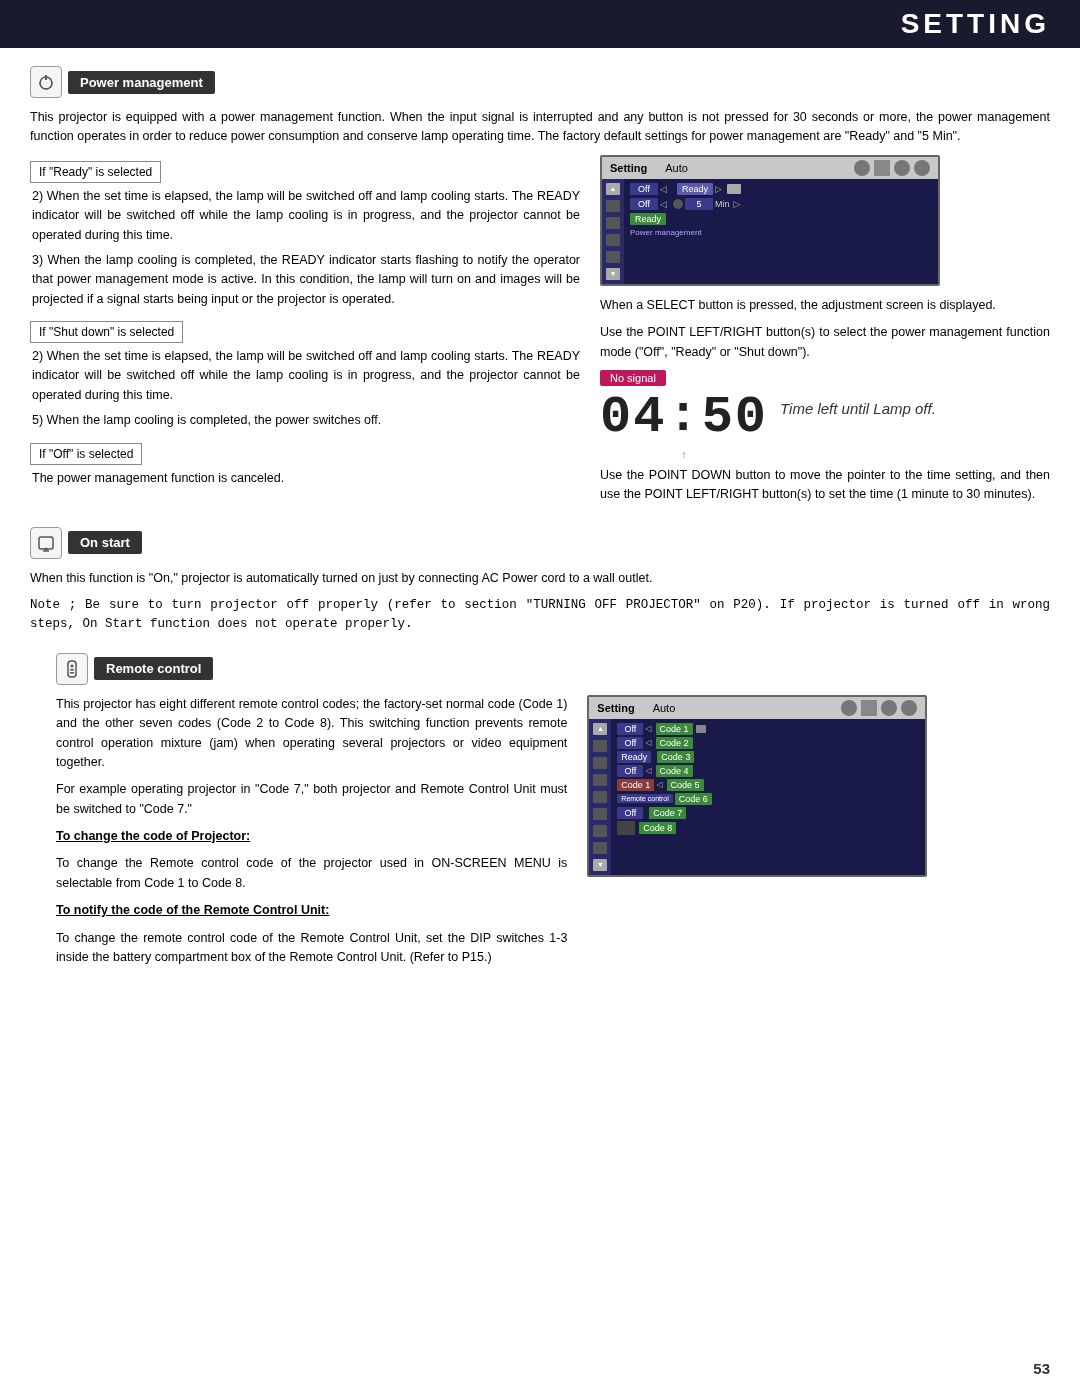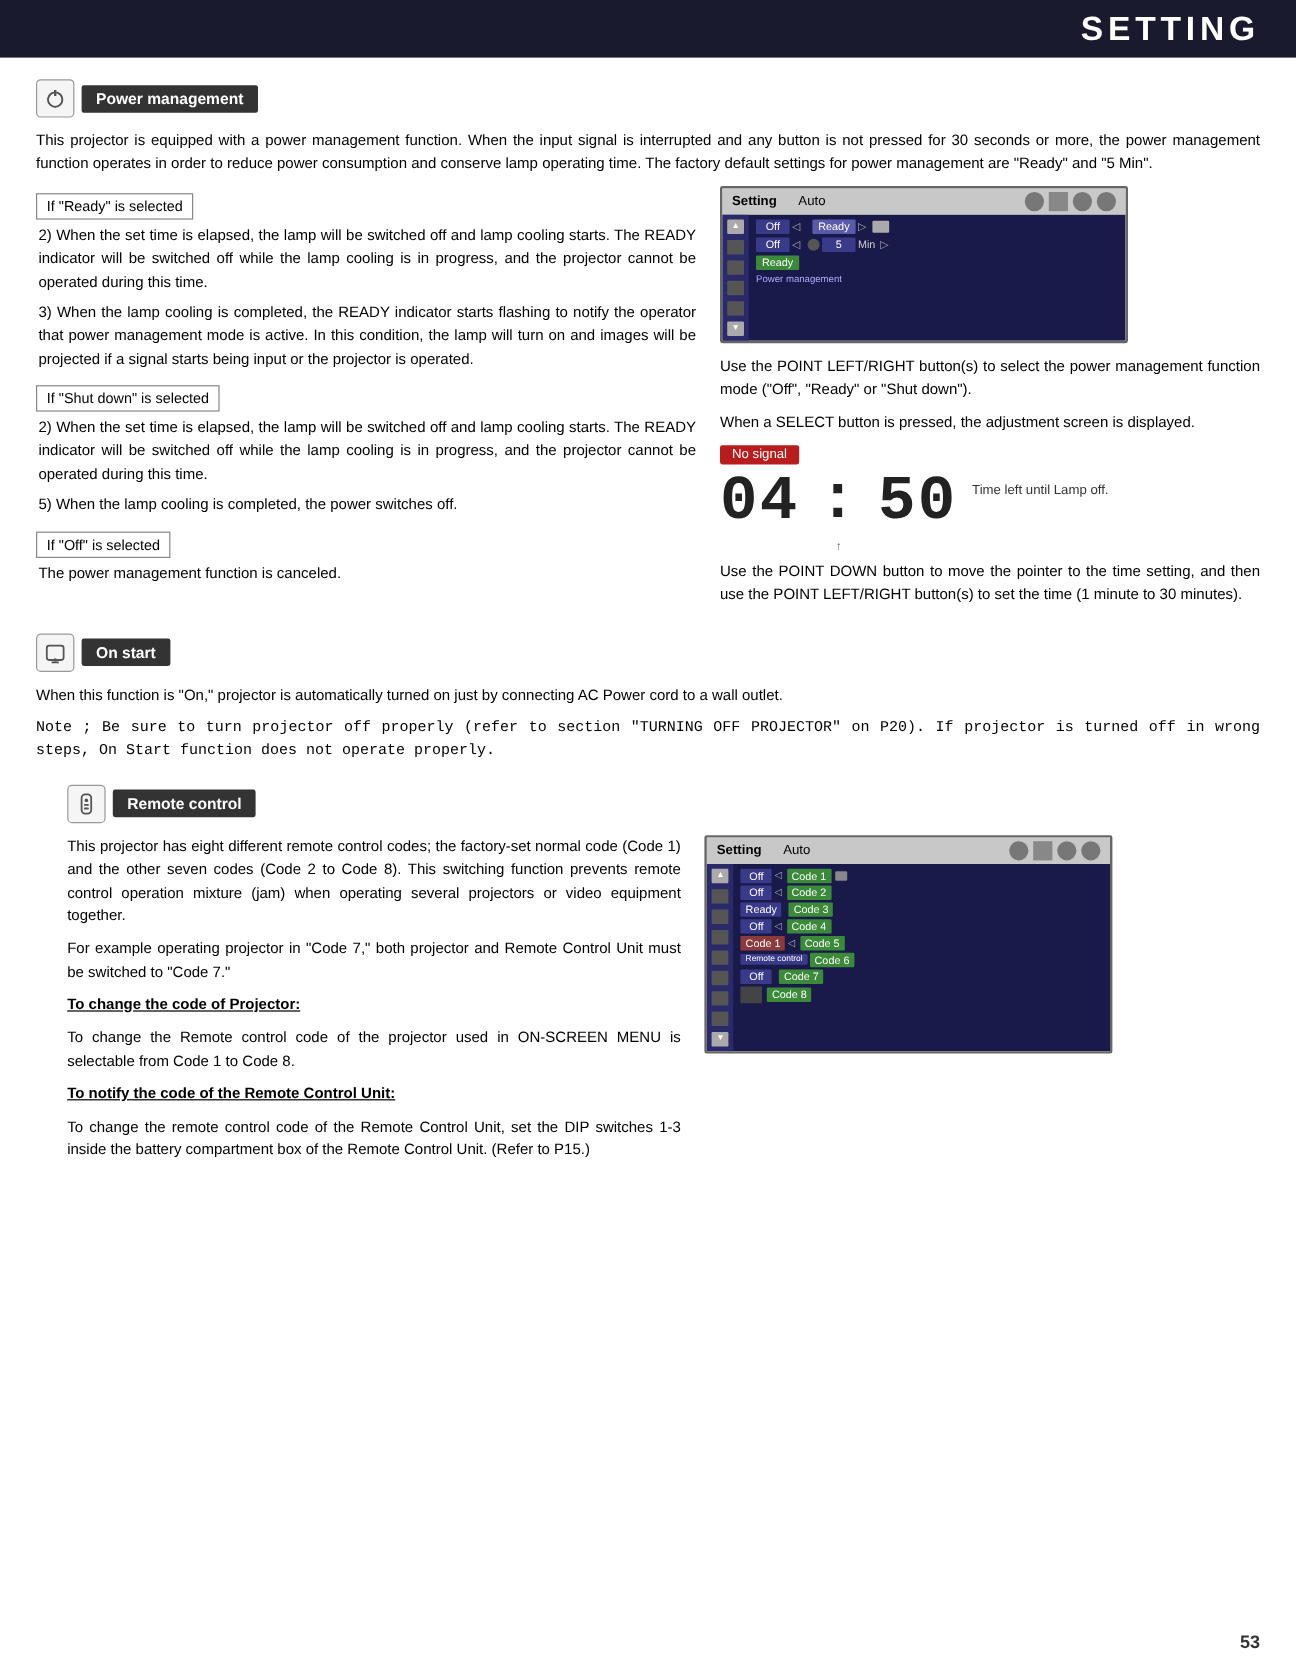--- a/index.html
+++ b/index.html
@@ -201,44 +201,45 @@
       border-radius: 1px;
     }
     .screen-section-label {
       font-size: 8px;
       color: #aaf;
       margin-top: 2px;
       margin-bottom: 1px;
     }
     .no-signal-box {
       display: inline-block;
-      background: #b91c1c;
+      background: #be185d;
       color: #fff;
       font-size: 11px;
       padding: 2px 10px;
       border-radius: 2px;
       margin-bottom: 2px;
     }
     .big-timer {
       font-size: 52px;
       font-weight: bold;
       color: #222;
       font-family: 'Courier New', monospace;
       letter-spacing: 2px;
       display: flex;
       align-items: center;
       justify-content: center;
-      gap: 16px;
+      gap: 1px;
     }
     .timer-colon {
       font-size: 52px;
       line-height: 1;
     }
     .time-left-label {
-      font-size: 11px;
+      font-size: 15px;
+      font-style: italic;
       color: #333;
     }
 
     
     .right-text {
       font-size: 12.5px;
       line-height: 1.55;
       text-align: justify;
       margin-bottom: 8px;
     }
@@ -431,22 +432,22 @@
 
             <div class="screen-row">
               <span class="screen-ready-label">Ready</span>
             </div>
 
             <div class="screen-section-label">Power management</div>
           </div>
         </div>
       </div>
 
+      <p class="right-text">When a SELECT button is pressed, the adjustment screen is displayed.</p>
       <p class="right-text">Use the POINT LEFT/RIGHT button(s) to select the power management function mode ("Off", "Ready" or "Shut down").</p>
-      <p class="right-text">When a SELECT button is pressed, the adjustment screen is displayed.</p>
 
       <div style="display:flex;align-items:flex-start;gap:12px;margin-top:4px;">
         <div>
           <div class="no-signal-box">No signal</div>
           <div class="big-timer">
             <span>04</span>
             <span class="timer-colon">:</span>
             <span>50</span>
           </div>
           <div style="text-align:center;font-size:10px;color:#666;margin-top:2px;">↑</div>

